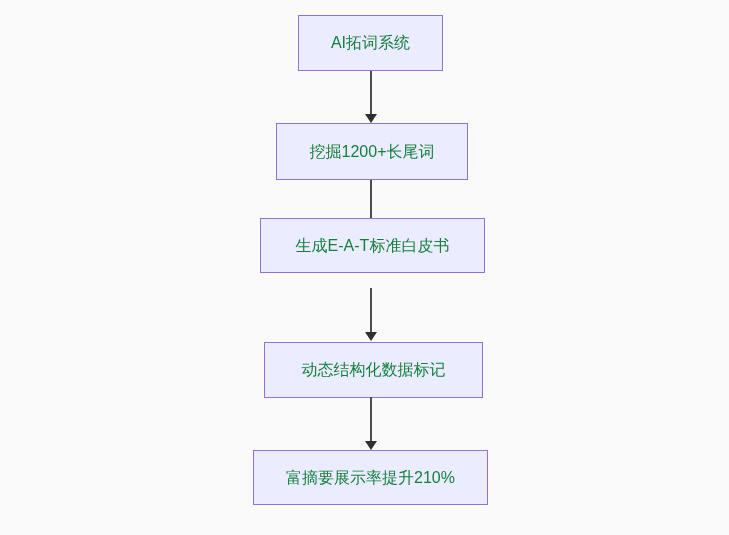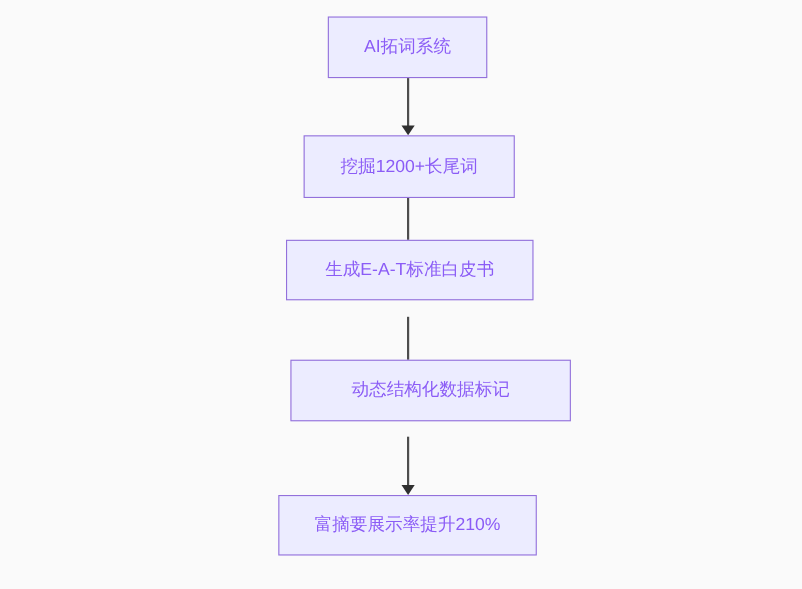--- a/index.html
+++ b/index.html
@@ -13,32 +13,32 @@
     width: 729px;
     height: 535px;
     background: #fafafa;
     overflow: hidden;
   }
   .node {
     position: absolute;
     box-sizing: border-box;
     background: #ececff;
     border: 1px solid #9370db;
-    color: #8b5cf6;
+    color: #15803d;
     font-size: 16px;
     display: flex;
     align-items: center;
     justify-content: center;
     text-align: center;
     line-height: 1.2;
   }
   .node-1 { left: 298px; top: 15px;  width: 145px; height: 56px; }
   .node-2 { left: 276px; top: 123px; width: 192px; height: 57px; }
   .node-3 { left: 260px; top: 218px; width: 225px; height: 55px; }
-  .node-4 { left: 264px; top: 327px; width: 255px; height: 56px; align-items: center; }
+  .node-4 { left: 264px; top: 342px; width: 219px; height: 56px; align-items: center; }
   .node-5 { left: 253px; top: 450px; width: 235px; height: 55px; }
 
   .arrow {
     position: absolute;
     left: 363px;
     width: 16px;
   }
   .arrow-1 { top: 71px;  height: 52px; }
   .arrow-2 { top: 180px; height: 53px; }
   .arrow-3 { top: 288px; height: 53px; }

